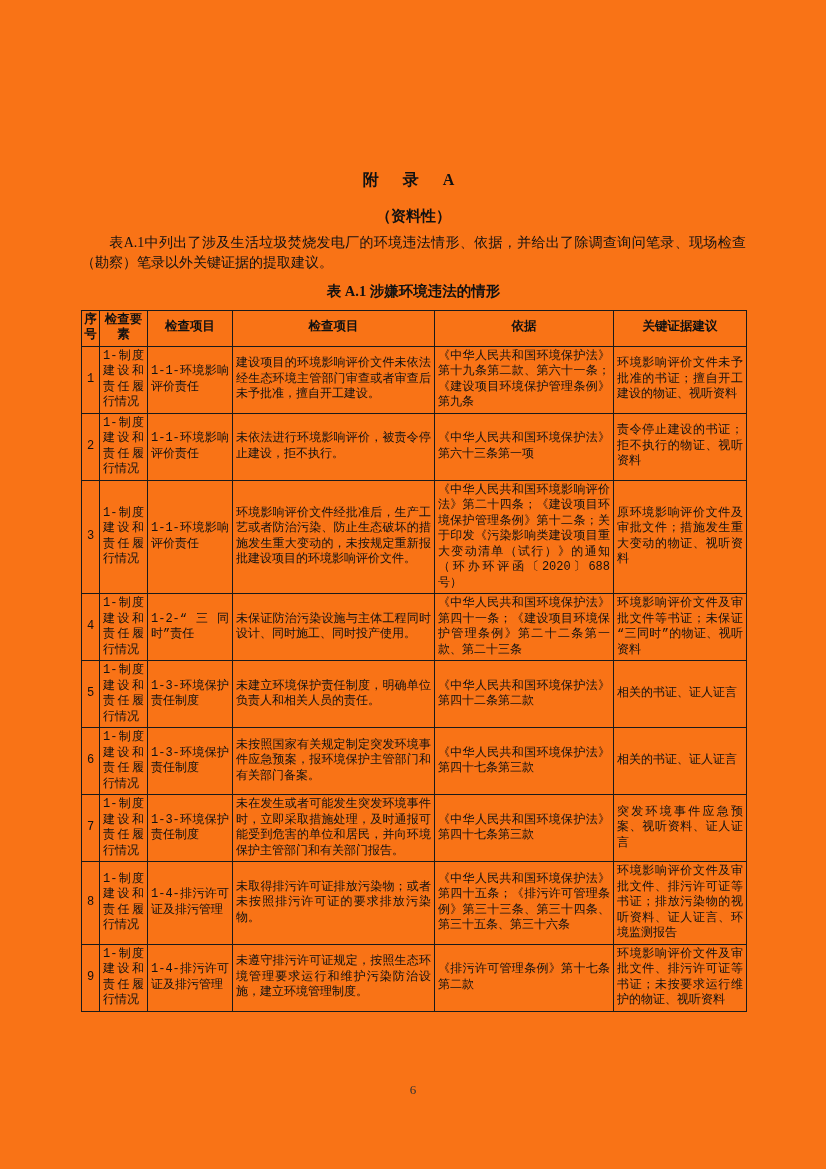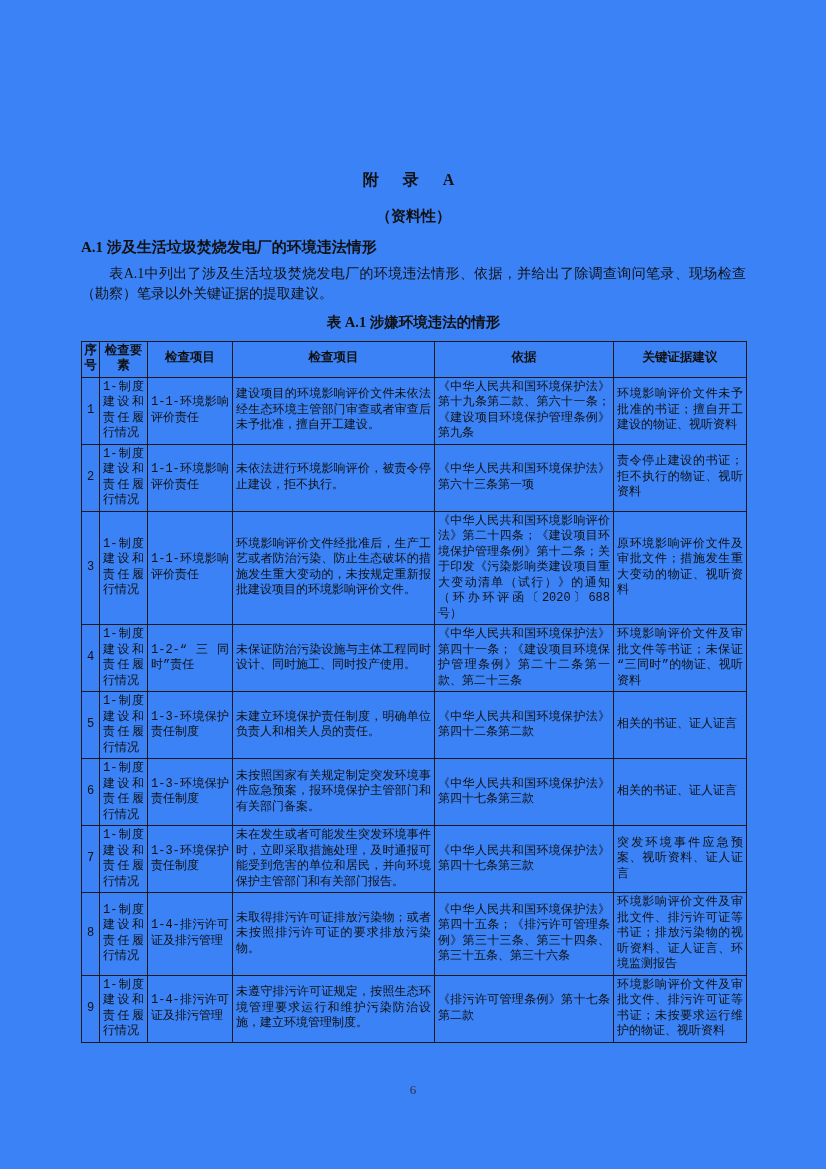--- a/index.html
+++ b/index.html
@@ -1,19 +1,19 @@
 <!DOCTYPE html>
 <html lang="zh"><head>
 <meta charset="utf-8">
 <style>
   html,body{margin:0;padding:0;background:#ffffff;}
   .page{
     position:relative;
     width:826px;height:1169px;
-    background:#3b82f6;
+    background:#f97316;
     font-family:"Liberation Serif","DejaVu Serif",serif;
     color:#111;
     overflow:hidden;
   }
   .content{padding:170px 80px 0 81px;}
   .center{text-align:center;}
   .appendix-label{font-weight:bold;font-size:16px;letter-spacing:10px;line-height:1.2;}
   .normative{font-weight:bold;font-size:15px;margin-top:18px;line-height:1.2;}
   .doc-title{font-weight:bold;font-size:16px;margin-top:13px;line-height:1.2;}
   .section-heading{font-weight:bold;font-size:15px;margin-top:13px;text-align:left;line-height:1.2;}
@@ -63,21 +63,20 @@
   }
 </style>
 </head>
 <body>
 
 <div class="page">
   <div class="content">
 
     <div class="center appendix-label">附 录 A</div>
     <div class="center normative">（资料性）</div>
-    <div class="section-heading">A.1  涉及生活垃圾焚烧发电厂的环境违法情形</div>
 
     <div class="para"><span class="indent"></span><span>表A.1中列出了涉及生活垃圾焚烧发电厂的环境违法情形、依据，并给出了除调查询问笔录、现场检查（勘察）笔录以外关键证据的提取建议。</span></div>
 
     <div class="center table-caption">表 A.1  涉嫌环境违法的情形</div>
 
     <table class="main">
       <colgroup>
         <col class="c-no">
           <col class="c-elem">
           <col class="c-item">

